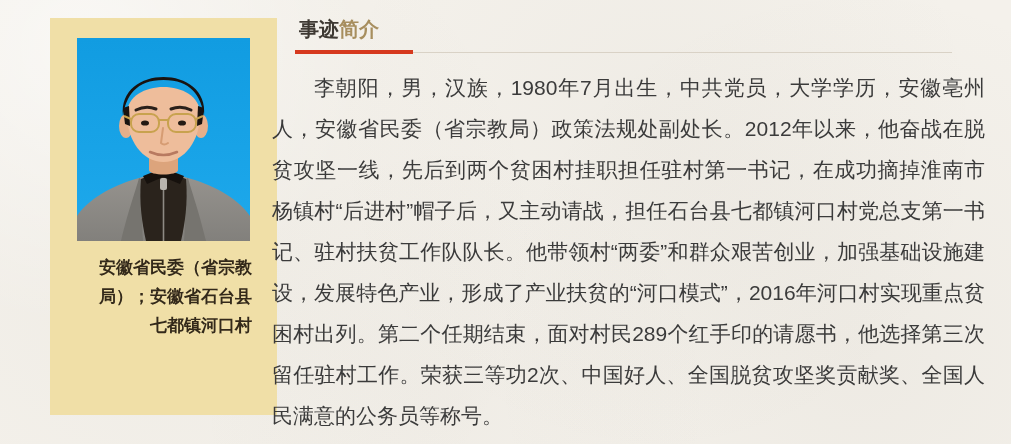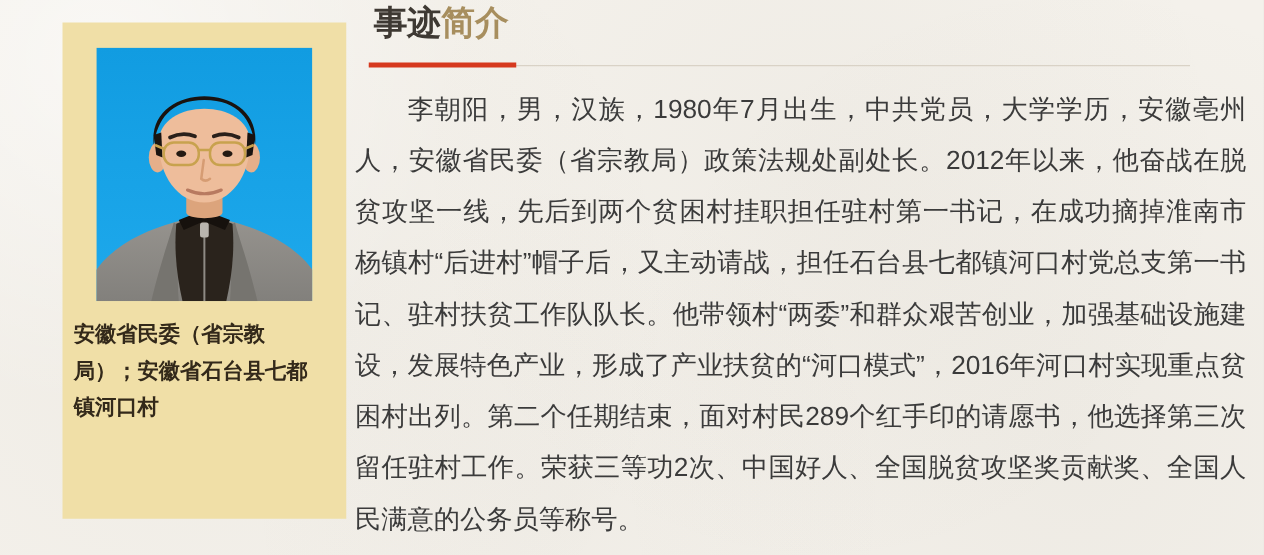--- a/index.html
+++ b/index.html
@@ -31,35 +31,35 @@
     background: var(--card-bg, #f0dfa7);
   }
   .photo {
     width: 173px;
     height: 203px;
     margin: 20px auto 0 auto;
     overflow: hidden;
   }
   .photo svg { display: block; width: 100%; height: 100%; }
   .caption {
-    margin: 12px 25px 0 9px;
+    margin: 12px 25px 0 39px;
     font-size: 17px;
     line-height: 29px;
     font-weight: bold;
     color: #33291a;
-    text-align: left;
+    text-align: right;
     word-break: break-all;
   }
 
   
   .section-title {
     position: absolute;
     left: 299px;
-    top: 2px;
-    font-size: 27px;
+    top: 13px;
+    font-size: 20px;
     line-height: 33px;
     font-weight: bold;
     white-space: nowrap;
   }
   .section-title .t1 { color: var(--title-primary, #3e3933); }
   .section-title .t2 { color: var(--title-accent, #a78e5e); }
 
   .divider {
     position: absolute;
     left: 295px;
@@ -79,21 +79,21 @@
     position: absolute;
     left: 0;
     top: 0;
     width: 118px;
     height: 4px;
     background: var(--accent-red, #d6391e);
   }
 
   .bio {
     position: absolute;
-    left: 284px;
+    left: 272px;
     top: 67px;
     width: 713px;
     font-size: 21px;
     line-height: 41px;
     color: #3b3b3b;
     text-align: justify;
     text-indent: 2em;
     word-break: break-all;
   }
 </style>

